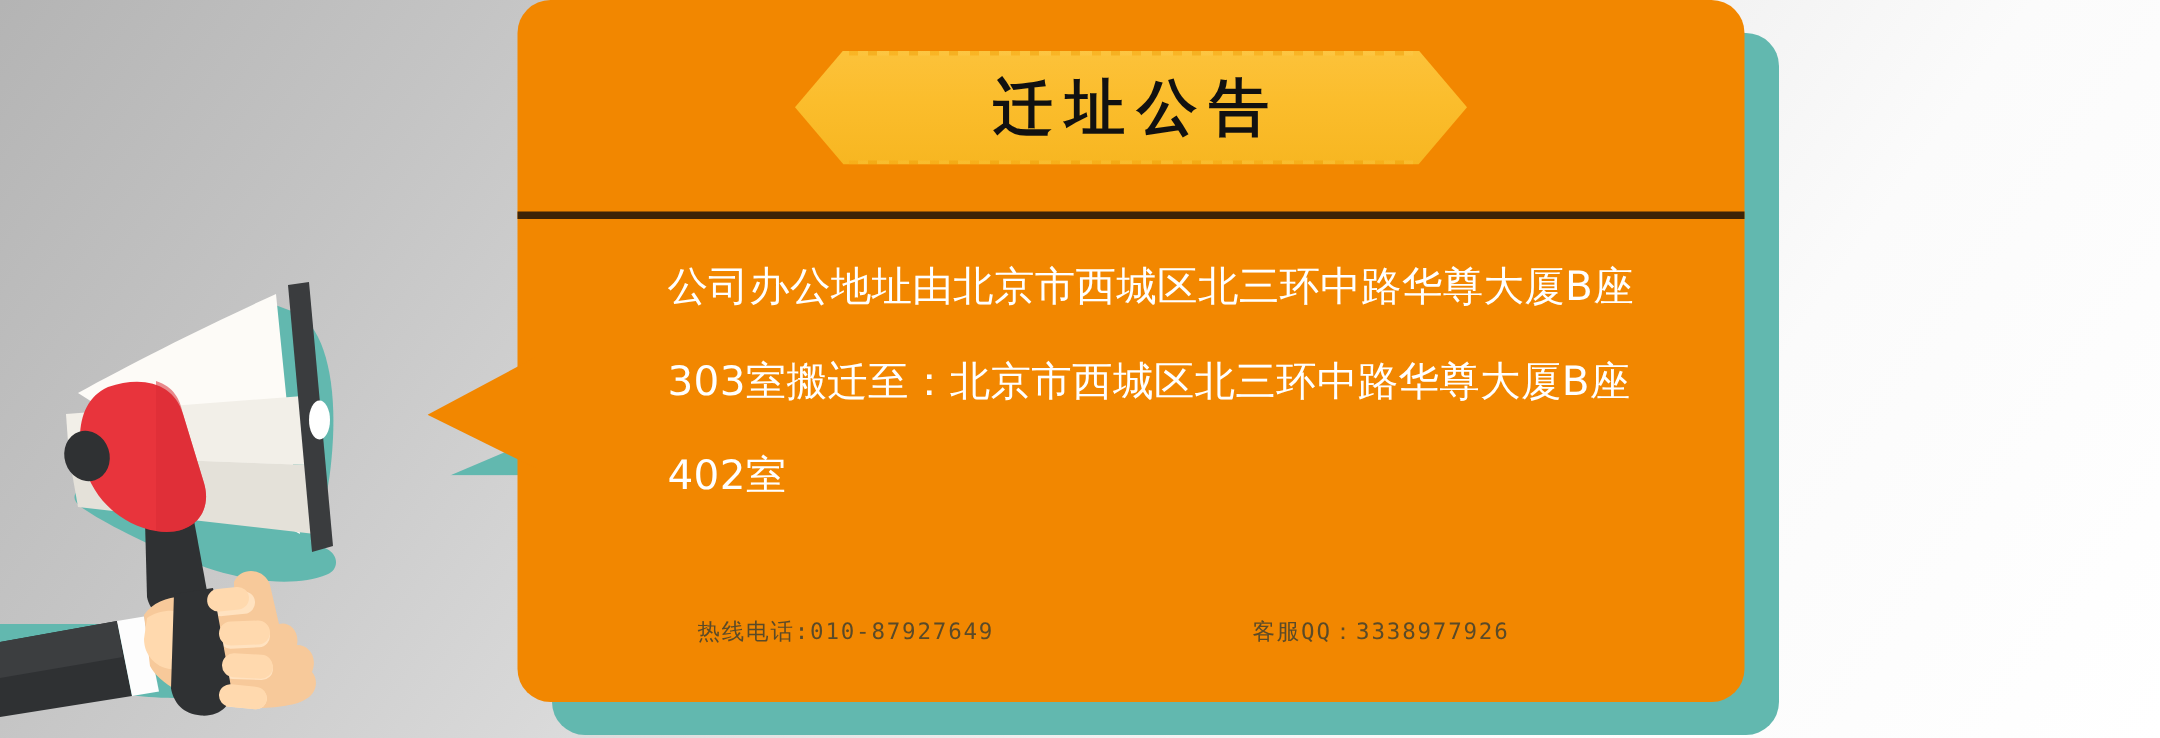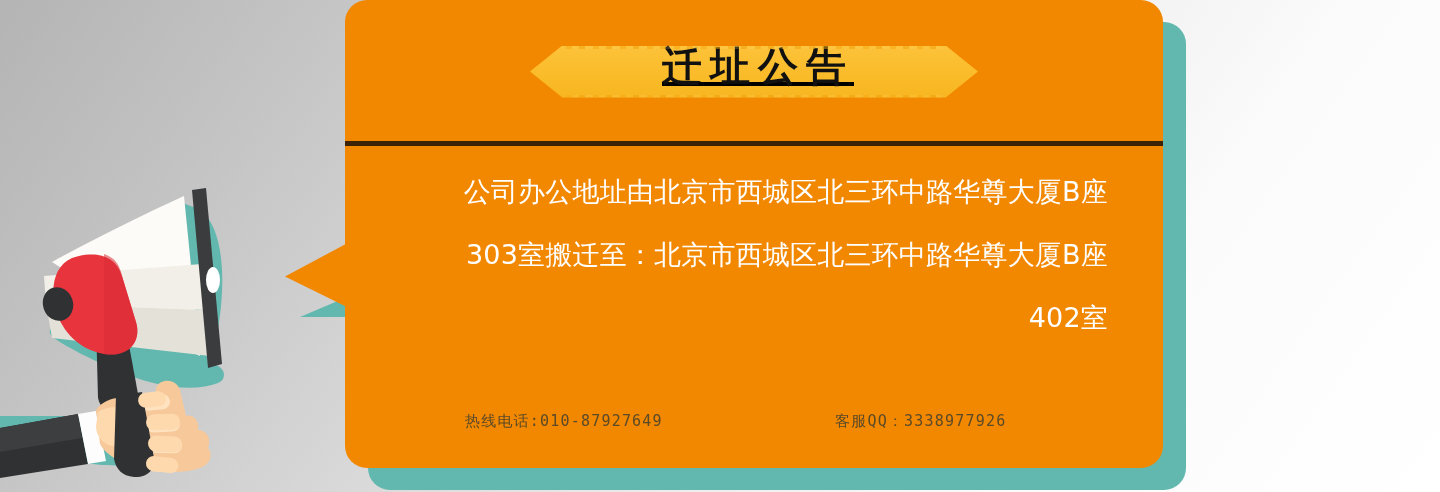--- a/index.html
+++ b/index.html
@@ -41,24 +41,24 @@
     clip-path:polygon(100% 0, 100% 100%, 0 52%);
   }
 
   
   .banner-wrap {
     position:absolute; left:345px; top:0; width:818px; height:143px;
     display:flex; align-items:center; justify-content:center;
   }
   .banner {
     position:relative;
-    width:448px; height:52px;
+    width:448px; height:76px;
     background:linear-gradient(180deg,#fcc23a 0%, #fbbd2c 45%, #f7b621 100%);
     clip-path:polygon(7.2% 0, 92.8% 0, 100% 50%, 92.8% 100%, 7.2% 100%, 0 50%);
-    display:flex; justify-content:center;text-decoration:underline;
+    display:flex; align-items:center; justify-content:center;
   }
   .banner-text {
     font-family:"DejaVu Sans", sans-serif;
     font-weight:bold;
     font-size:40px;
     letter-spacing:8px;
     color:#111111;
     line-height:1;
     padding-left:8px;
     white-space:nowrap;
@@ -82,21 +82,21 @@
   
   .body-text {
     position:absolute; left:345px; top:160px;
     width:818px;
     padding:0 55px 0 100px;
     color:#ffffff;
     font-family:"DejaVu Sans", sans-serif;
     font-size:27px;
     line-height:63px;
     letter-spacing:0.2px;
-    text-align:right;
+    text-align:left;
   }
 
   
   .contact-row {
     position:absolute; left:345px; top:404px;
     width:818px; height:34px;
     display:flex; align-items:center;
     padding-left:120px;
     color:#5a4a28;
     font-family:"DejaVu Sans Mono", monospace;

